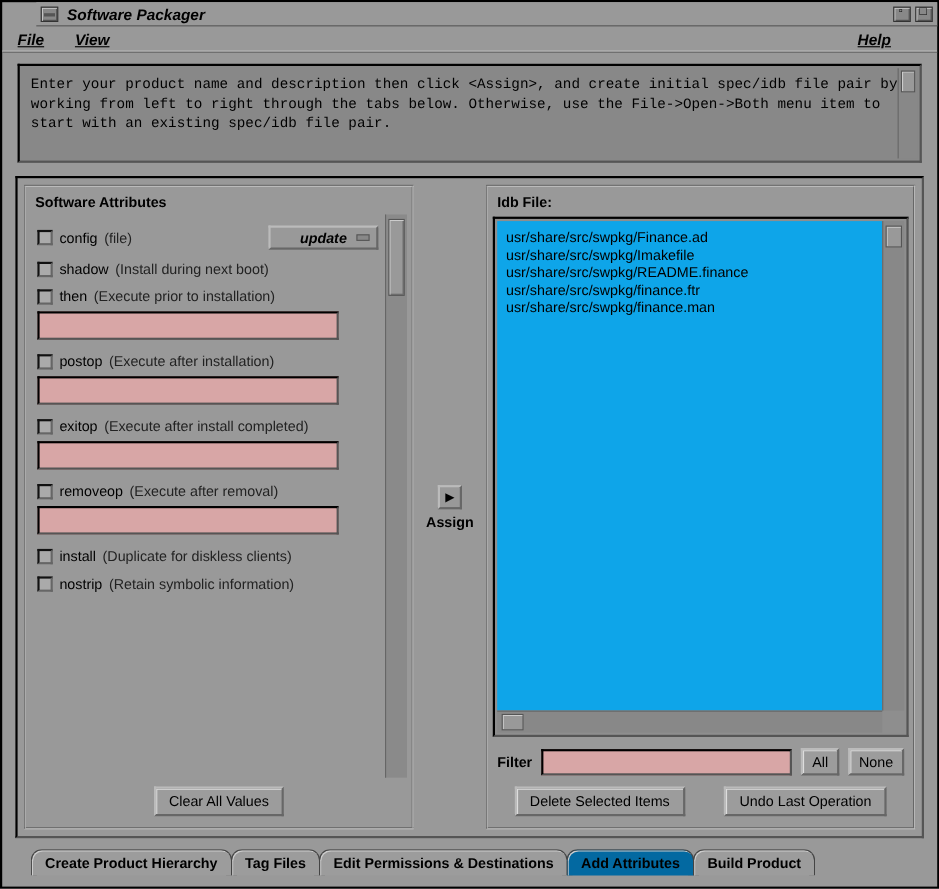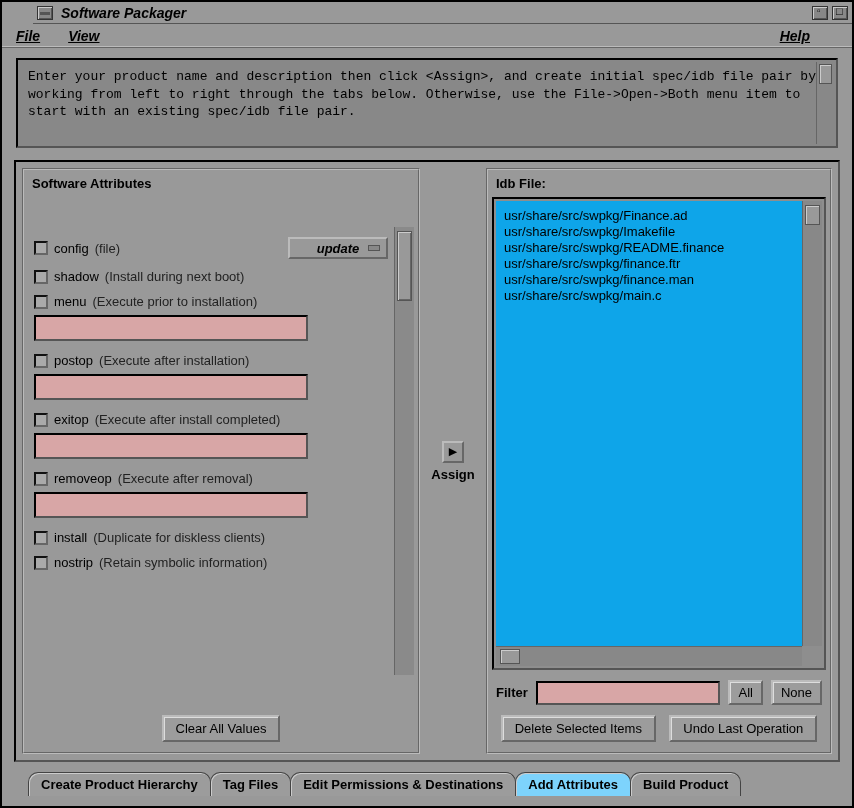--- a/index.html
+++ b/index.html
@@ -117,21 +117,21 @@
     position: relative;
   }
 
   .panel {
     border: 2px groove #bbb;
     background: #999;
     padding: 2px;
     display: flex;
     flex-direction: column;
   }
-  .panel.left { width: 398px; gap: 32px; }
+  .panel.left { width: 354px; }
   .panel.right { flex: 1; }
   .panel-title {
     font-weight: bold;
     padding: 4px 6px;
   }
   .panel-body {
     flex: 1;
     position: relative;
     margin: 0 2px;
   }
@@ -296,21 +296,21 @@
     border-bottom: none;
     border-radius: 10px 10px 0 0;
     padding: 4px 12px;
     font-weight: bold;
     font-size: 13px;
     margin-right: -1px;
     cursor: pointer;
     box-shadow: inset 1px 1px 0 #ccc;
   }
   .tab.active {
-    background: #7dd3fc;
+    background: #0369a1;
     position: relative;
     z-index: 2;
   }
 </style>
 </head>
 <body>
 
 <div class="window">
 
   <div class="titlebar">
@@ -352,21 +352,21 @@
           </div>
 
           <div class="attr-row">
             <div class="chk"></div>
             <span>shadow</span>
             <span class="attr-hint">(Install during next boot)</span>
           </div>
 
           <div class="attr-row">
             <div class="chk"></div>
-            <span>menu</span>
+            <span>then</span>
             <span class="attr-hint">(Execute prior to installation)</span>
           </div>
           <div class="textfield"></div>
 
           <div class="attr-row">
             <div class="chk"></div>
             <span>postop</span>
             <span class="attr-hint">(Execute after installation)</span>
           </div>
           <div class="textfield"></div>
@@ -417,21 +417,20 @@
     <div class="panel right">
       <div class="panel-title">Idb File:</div>
 
       <div class="filelist-wrap">
         <div class="filelist">
           <div class="item">usr/share/src/swpkg/Finance.ad</div>
           <div class="item">usr/share/src/swpkg/Imakefile</div>
           <div class="item">usr/share/src/swpkg/README.finance</div>
           <div class="item">usr/share/src/swpkg/finance.ftr</div>
           <div class="item">usr/share/src/swpkg/finance.man</div>
-          <div class="item">usr/share/src/swpkg/main.c</div>
         </div>
         <div class="vscroll2">
           <div class="thumb"></div>
         </div>
         <div class="hscroll">
           <div class="thumb"></div>
         </div>
       </div>
 
       <div class="filter-row">

